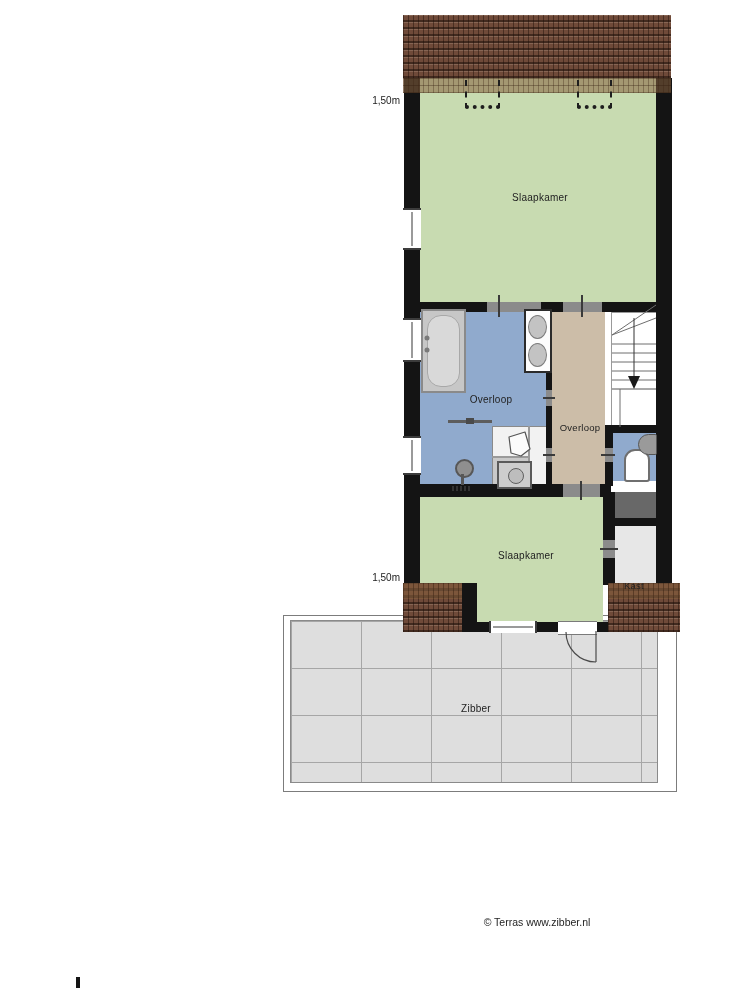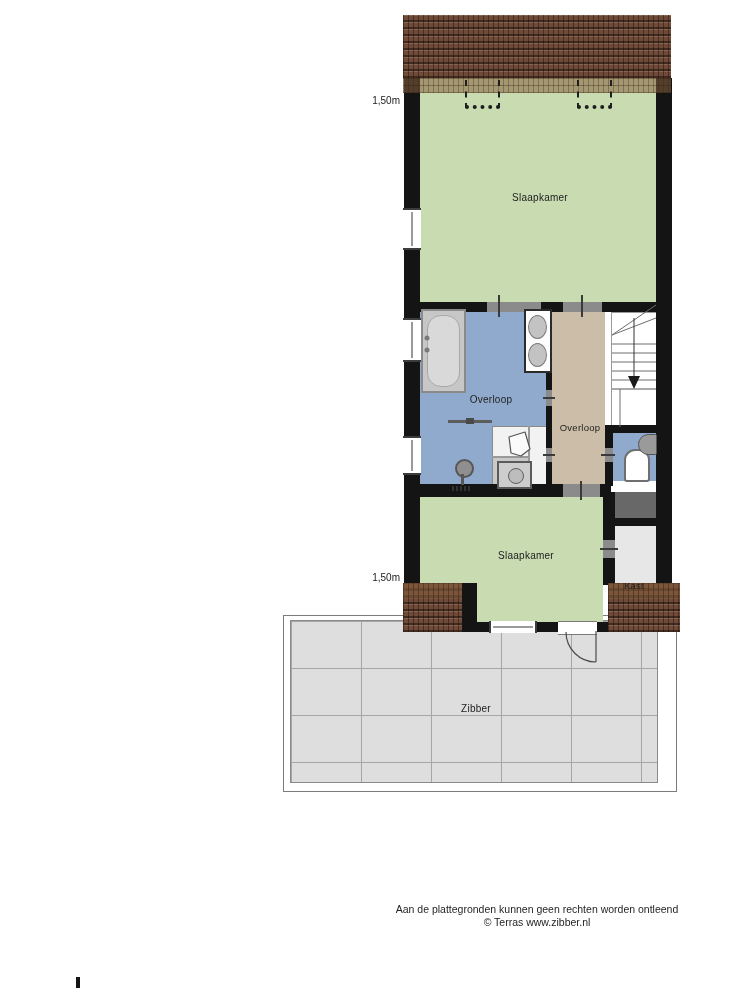--- a/index.html
+++ b/index.html
@@ -190,18 +190,17 @@
   <div class="lbl" style="left:540px;top:197px;">Slaapkamer</div>
   <div class="lbl" style="left:491px;top:399px;">Overloop</div>
   <div class="lbl lbl-sm" style="left:580px;top:399px;">Overloop</div>
   <div class="lbl" style="left:526px;top:555px;">Slaapkamer</div>
   <div class="lbl lbl-sm" style="left:634px;top:557px;">Kast</div>
   <div class="lbl" style="left:476px;top:708px;">Zibber</div>
 
   <div class="dim" style="left:400px;top:100px;">1,50m</div>
   <div class="dim" style="left:400px;top:577px;">1,50m</div>
 
-  <div class="footer-line" style="left:537px;top:903px;">Aan de plattegronden kunnen geen rechten worden ontleend</div>
   <div class="footer-line" style="left:537px;top:916px;">© Terras www.zibber.nl</div>
 
   <div class="corner-mark" style="left:76px;top:977px;width:4px;height:11px;"></div>
 
 </div>
 
 </body></html>

